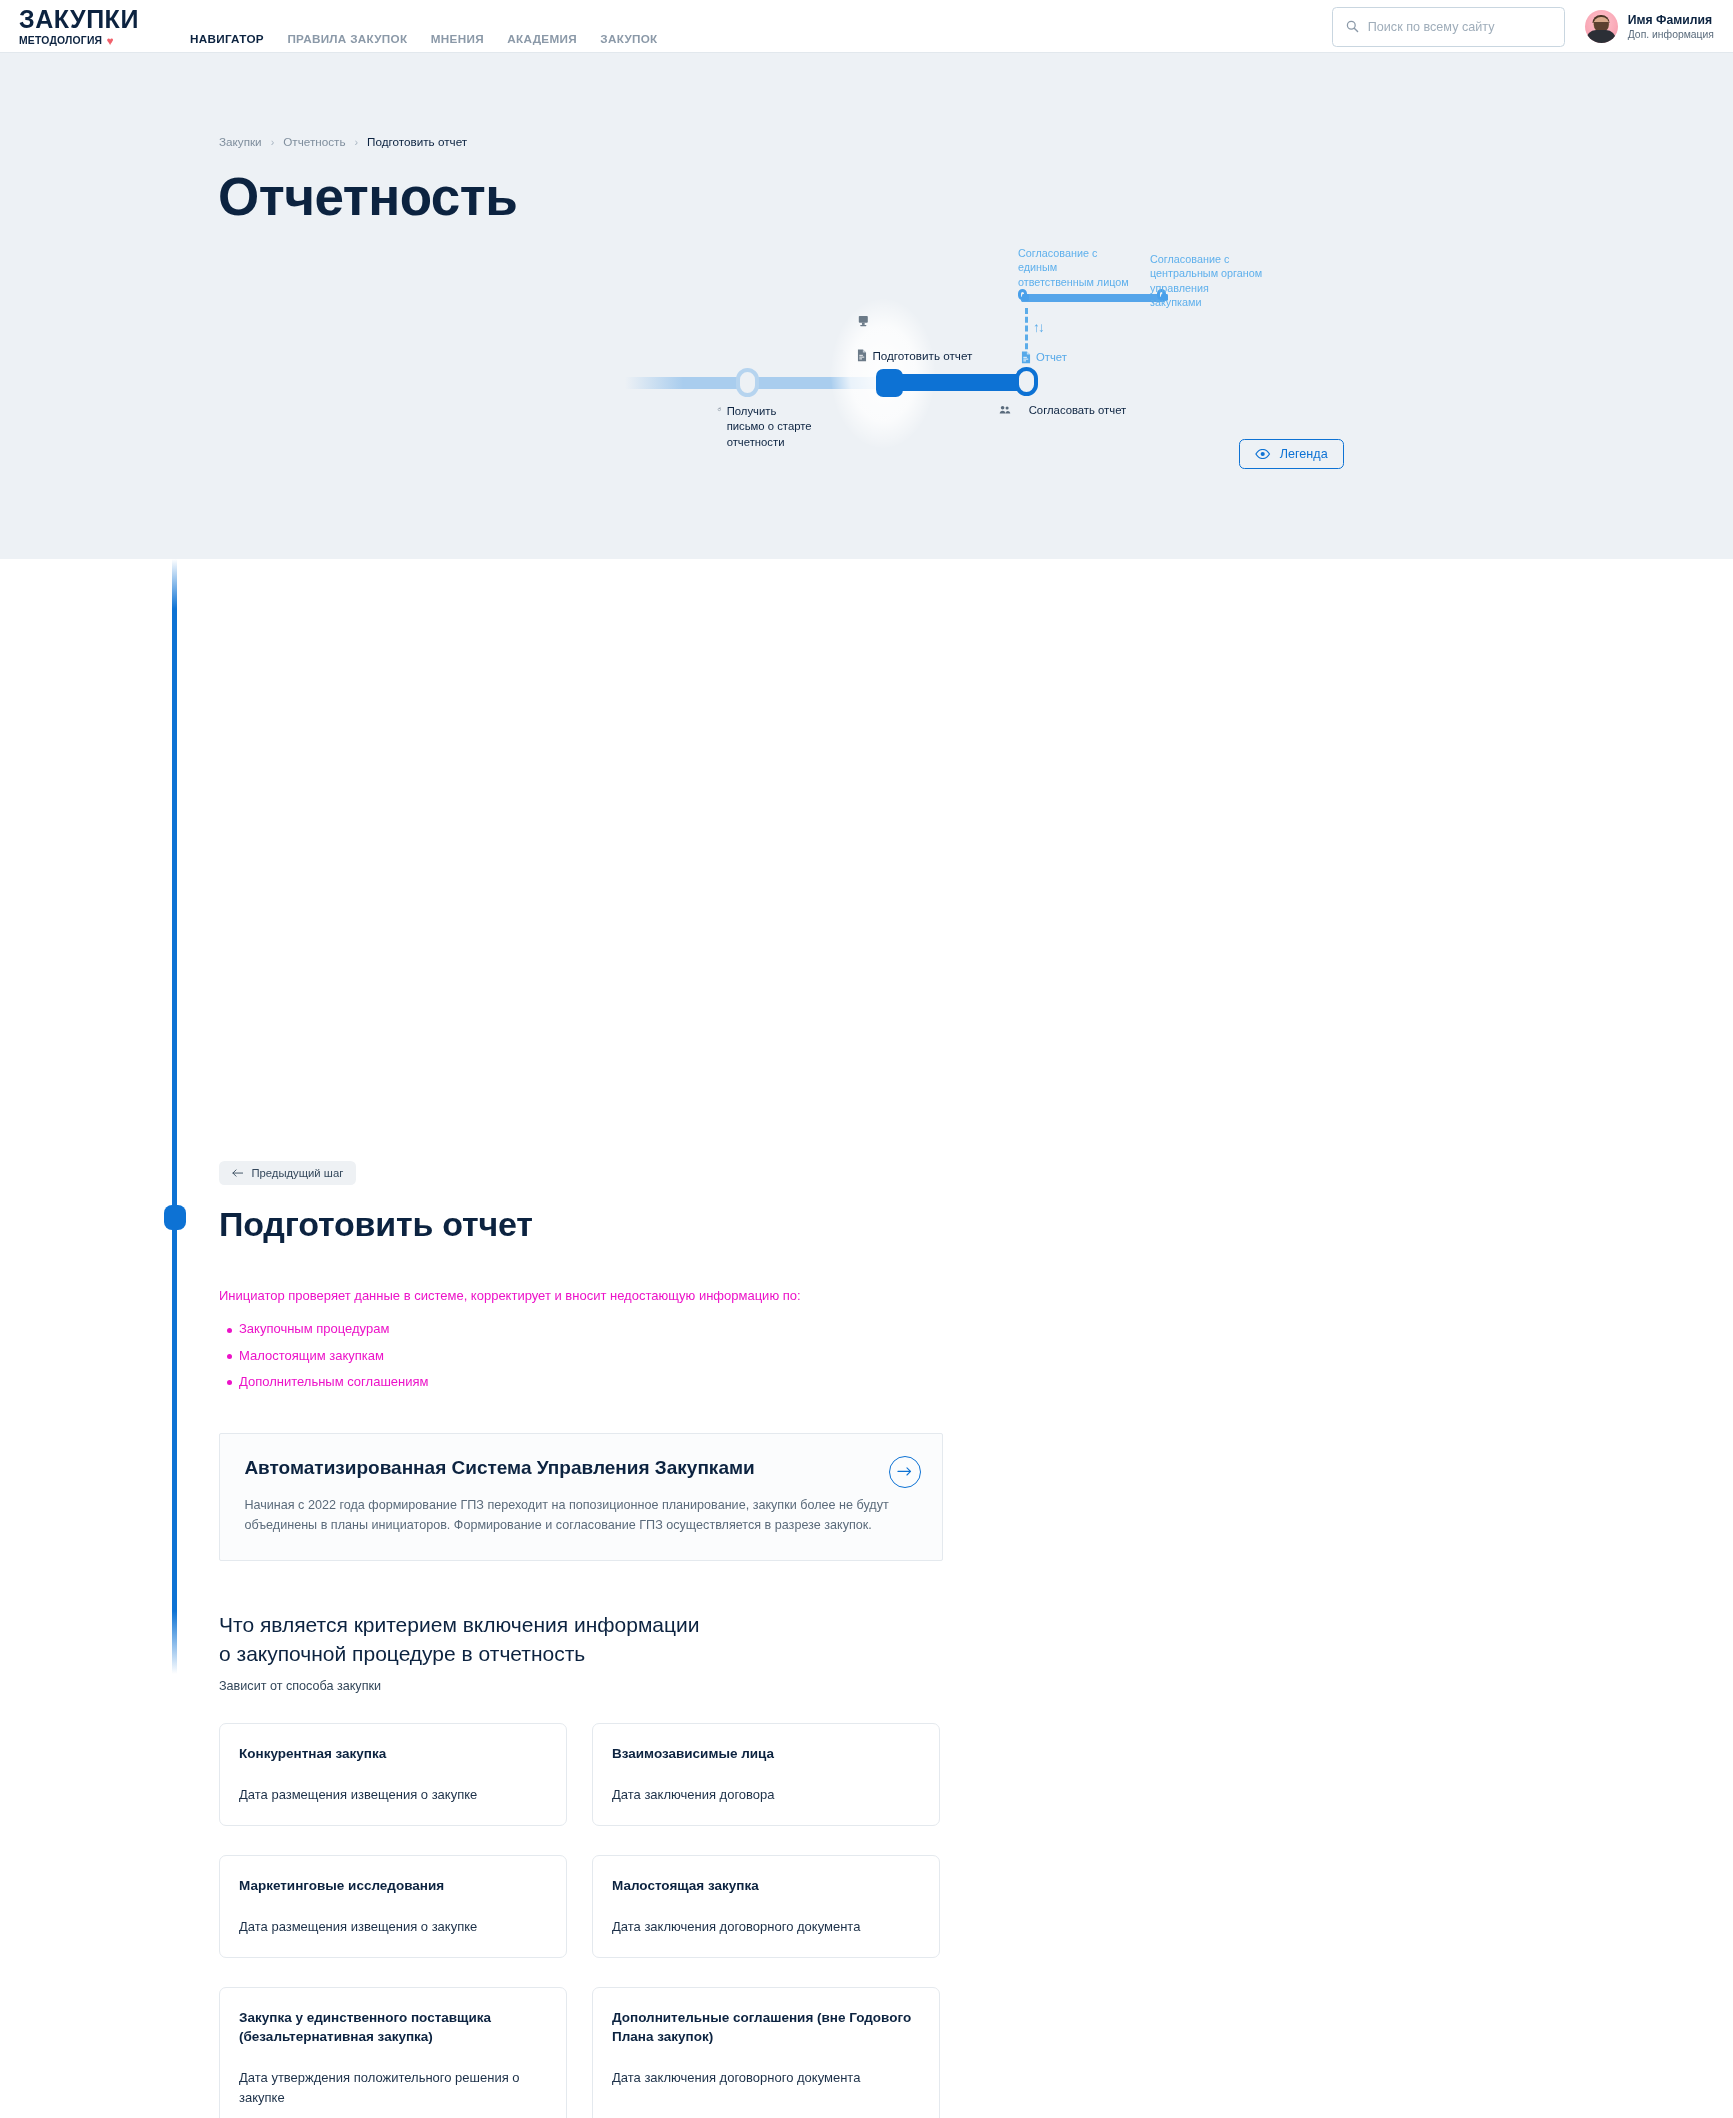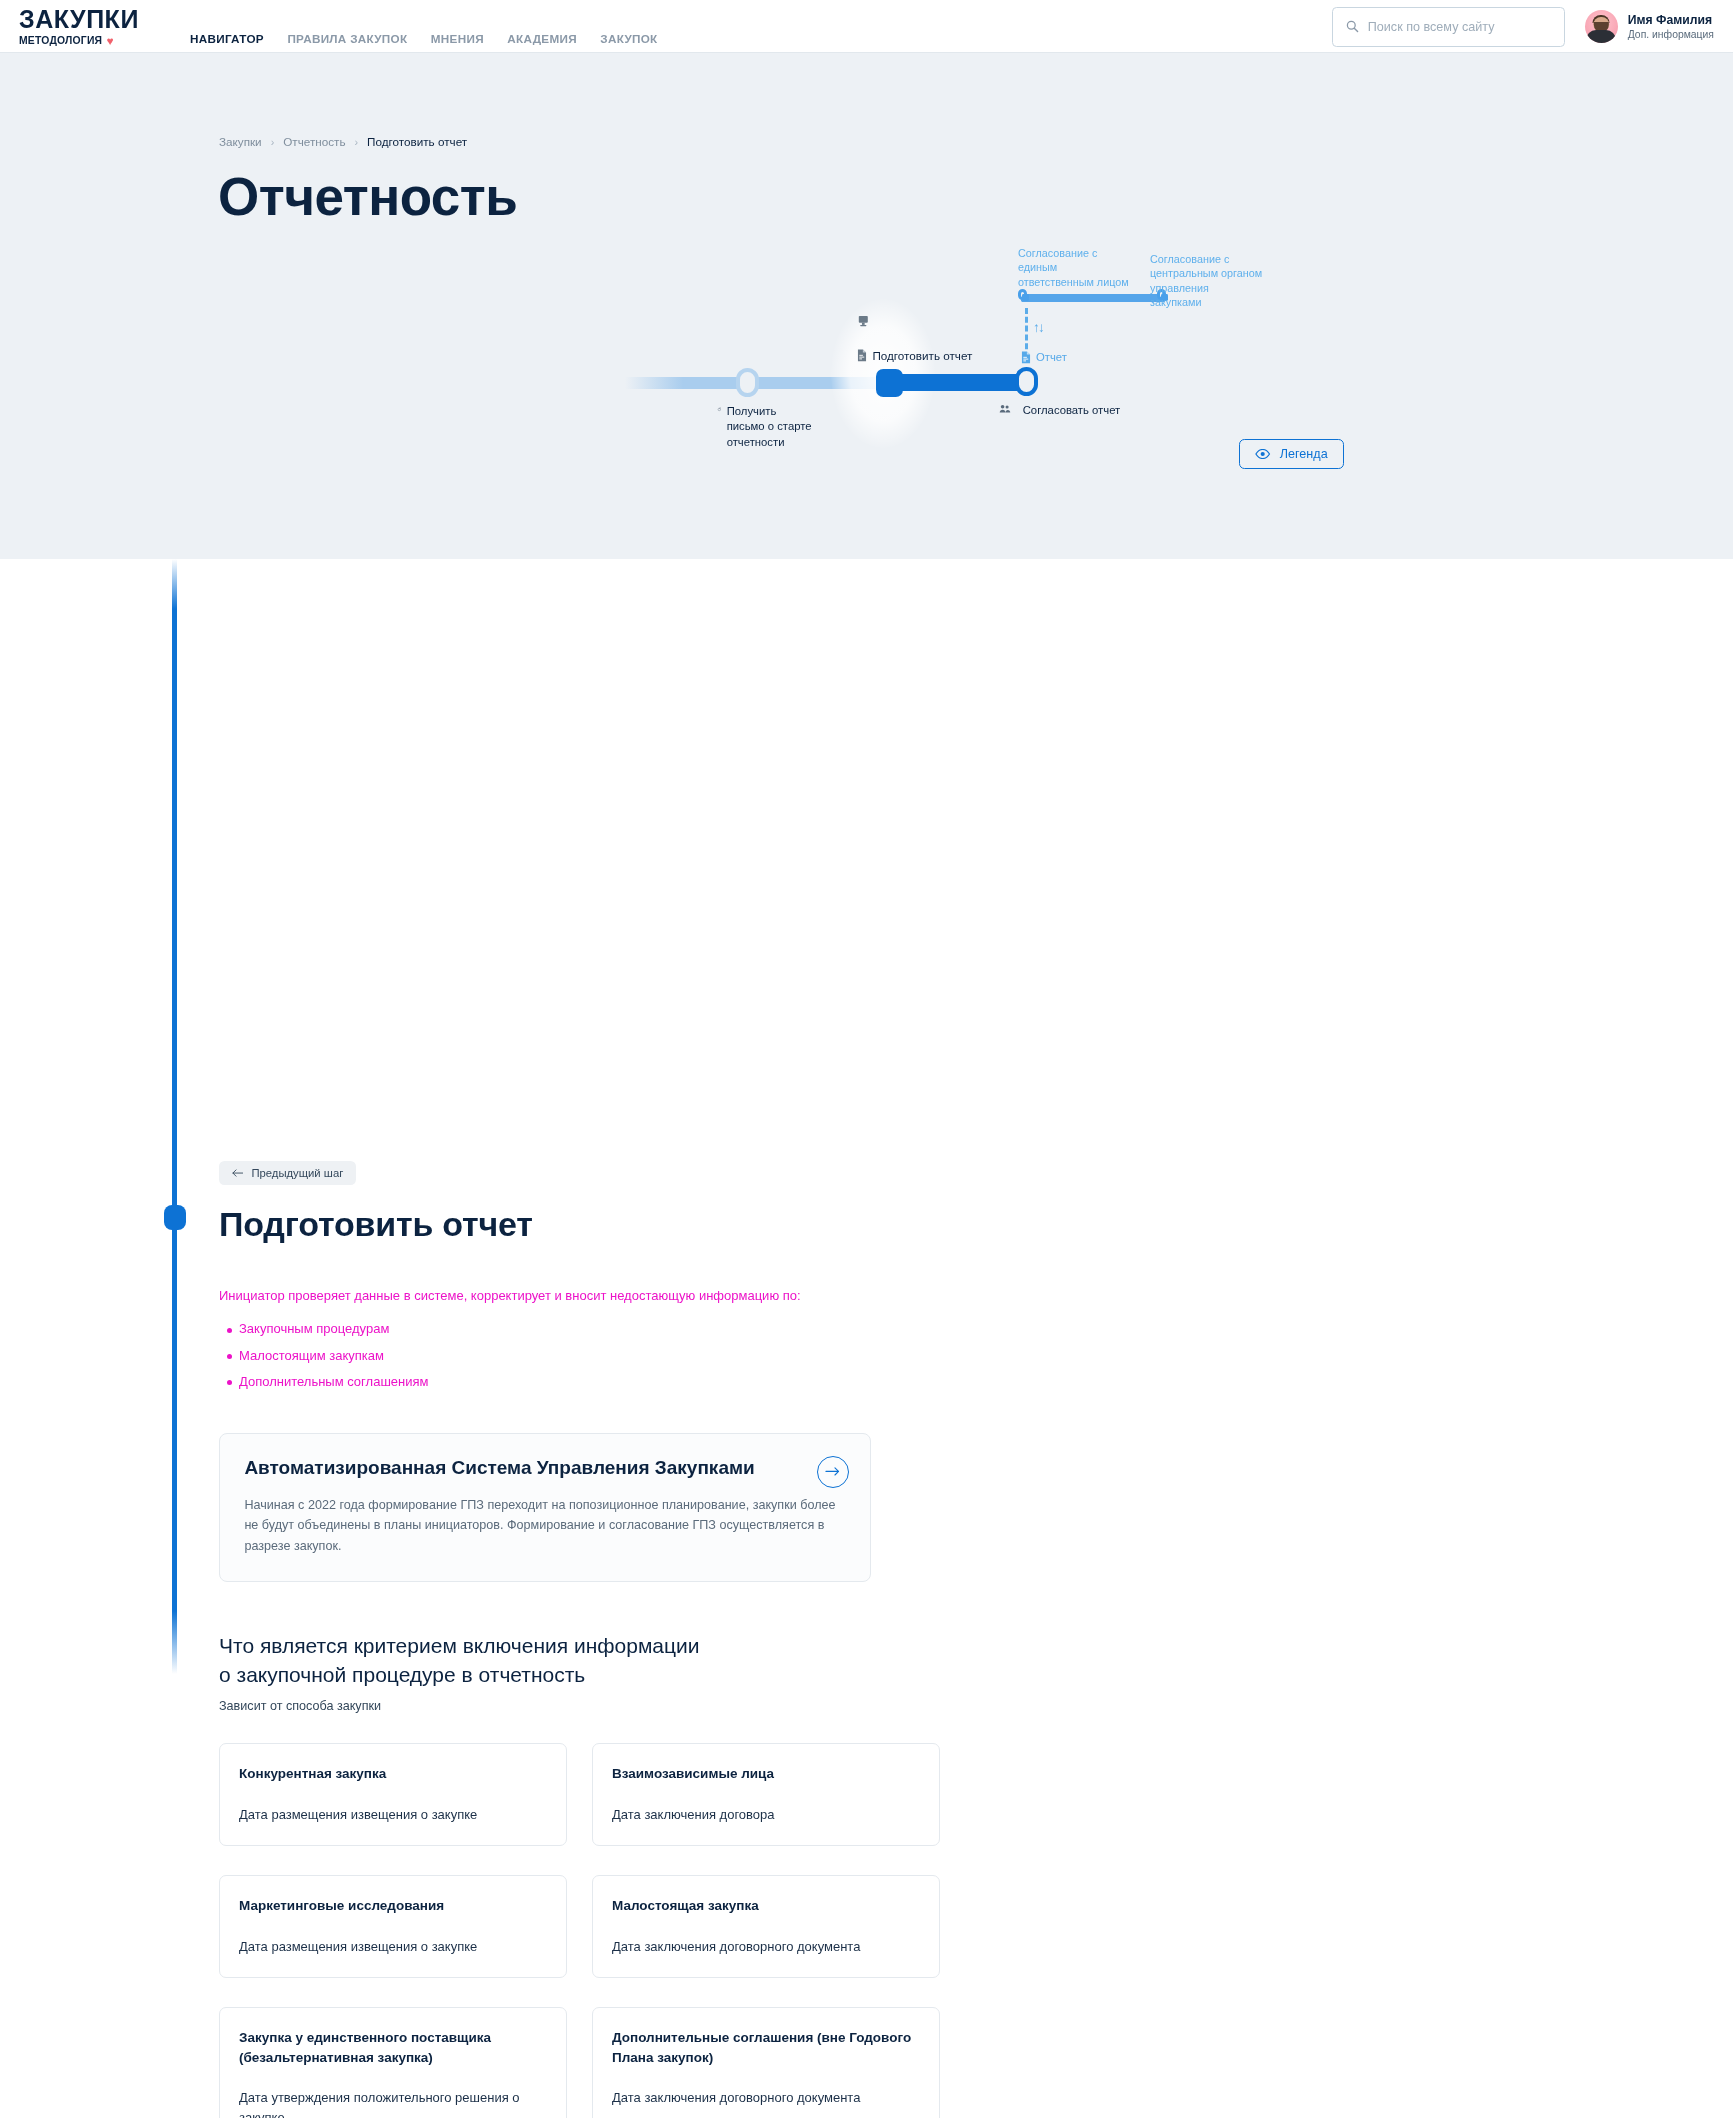--- a/index.html
+++ b/index.html
@@ -310,21 +310,21 @@
     position: absolute;
     left: 717px; top: 351px;
     width: 95px;
     font-size: 11.3px; color: #0c2340;
     line-height: 1.36;
   }
   .lbl-left .row1 { display: flex; align-items: flex-start; gap: 5px; }
   .lbl-right {
     position: absolute;
     left: 999px; top: 351px;
-    display: flex; gap: 12px;
+    display: flex; align-items: center; gap: 18px;
     font-size: 11.3px; color: #0c2340;
     white-space: nowrap;
   }
 
   .legend-btn {
     position: absolute;
     left: 1239px; top: 386px;
     display: flex; align-items: center; gap: 9px;
     padding: 7.2px 15.4px;
     border: 1.4px solid #0d72d4;
@@ -390,23 +390,23 @@
   .pink-list li::before {
     content: "";
     position: absolute;
     left: 8.1px; top: 7.7px;
     width: 5px; height: 5px;
     background: #ec12c8;
     border-radius: 50%;
   }
 
   .info-card {
-    width: 652px;
+    width: 724px;
     border: 0.9px solid #e4e9ee;
-    border-radius: 8px;
+    border-radius: 2px;
     background: #fbfcfd;
     padding: 22.6px 24.4px 24.4px 24.4px;
     position: relative;
     margin-bottom: 50px;
   }
   .info-card h3 {
     font-size: 19px;
     font-weight: 700;
     color: #0c2340;
     margin-bottom: 16.3px;

